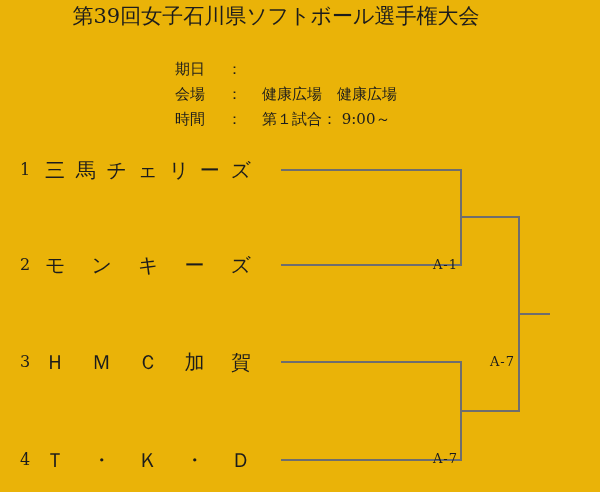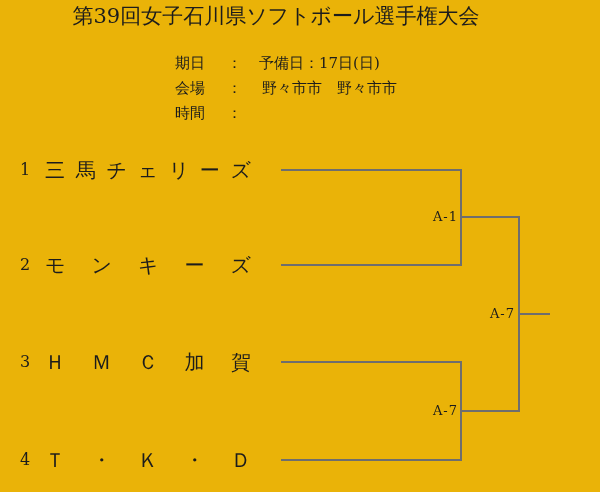--- a/index.html
+++ b/index.html
@@ -21,21 +21,21 @@
     line-height: 26px;
     white-space: nowrap;
   }
   .info {
     position: absolute;
     top: 54px; left: 175px;
     font-size: 15px;
   }
   .info-row {
     display: flex;
-    align-items: flex-start;
+    align-items: flex-end;
     height: 25px;
     white-space: nowrap;
   }
   .info-label { display: inline-block; width: 52px; }
   .info-colon { display: inline-block; width: 16px; }
   .info-value { margin-left: 19px; }
   .info-extra { margin-left: 16px; }
 
   .team-row {
     position: absolute;
@@ -60,43 +60,44 @@
   .hline { height: 2px; }
   .vline { width: 2px; }
   .match-label {
     position: absolute;
     width: 34px;
     height: 16px;
     line-height: 16px;
     text-align: right;
     font-size: 13px;
     letter-spacing: 1px;
+    margin-top: 48px;
   }
 </style>
 </head>
 <body>
 
 <div class="page">
 
   <div class="title">第39回女子石川県ソフトボール選手権大会</div>
 
   <div class="info">
     <div class="info-row">
       <span class="info-label">期日</span>
       <span class="info-colon">：</span>
-      <span class="info-extra">予備日：17日(日)</span>
     </div>
     <div class="info-row">
       <span class="info-label">会場</span>
       <span class="info-colon">：</span>
-      <span class="info-value">野々市市　野々市市</span>
+      <span class="info-value">健康広場　健康広場</span>
     </div>
     <div class="info-row">
       <span class="info-label">時間</span>
       <span class="info-colon">：</span>
+      <span class="info-value">第１試合： 9:00～</span>
     </div>
   </div>
 
   <div>
 
     <div class="team-row" style="top:158px">
       <span class="seed">1</span>
       <span class="team-name">
           <span>三</span>
           <span>馬</span>

